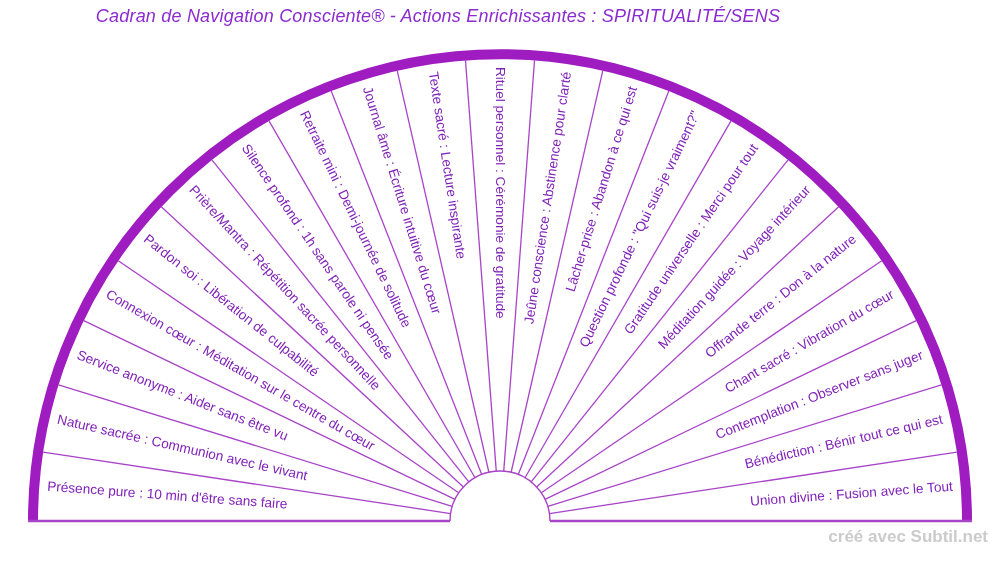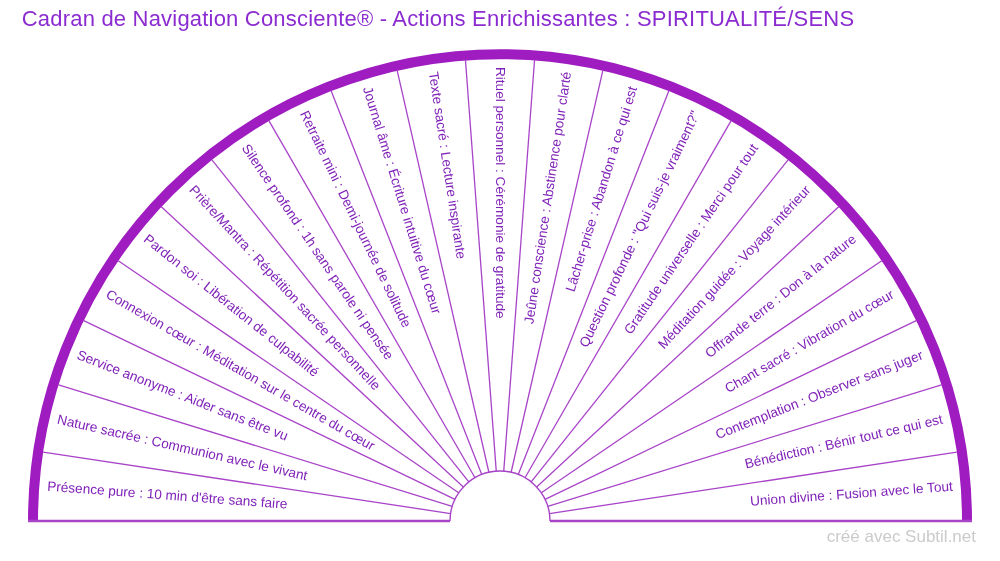--- a/index.html
+++ b/index.html
@@ -2,25 +2,25 @@
 <html><head>
 <meta charset="utf-8">
 <style>
   html,body{margin:0;padding:0;}
   body{
     width:1000px;height:561px;position:relative;background:#ffffff;overflow:hidden;
     font-family:"Liberation Sans","DejaVu Sans",sans-serif;
   }
   .chart-title{
     position:absolute;top:6px;left:0;width:876px;text-align:center;
-    font-size:22px;letter-spacing:0.2px;
+    font-size:18px;letter-spacing:0.2px;font-style:italic;
   }
   #dial{position:absolute;top:0;left:0;}
   .watermark{
-    position:absolute;top:527px;right:24px;font-size:17px;
+    position:absolute;top:527px;right:12px;font-size:17px;font-weight:bold;
   }
   svg text{font-family:"Liberation Sans","DejaVu Sans",sans-serif;}
 </style>
 </head>
 <body>
 
 <div class="chart-title" style="color: rgb(139, 43, 208);">Cadran de Navigation Consciente® - Actions Enrichissantes : SPIRITUALITÉ/SENS</div>
 
 <svg id="dial" width="1000" height="561" viewBox="0 0 1000 561">
     <path d="M 33 521 A 467 467 0 0 1 967 521" fill="none" stroke="#9E1CC0" stroke-width="10"></path>

